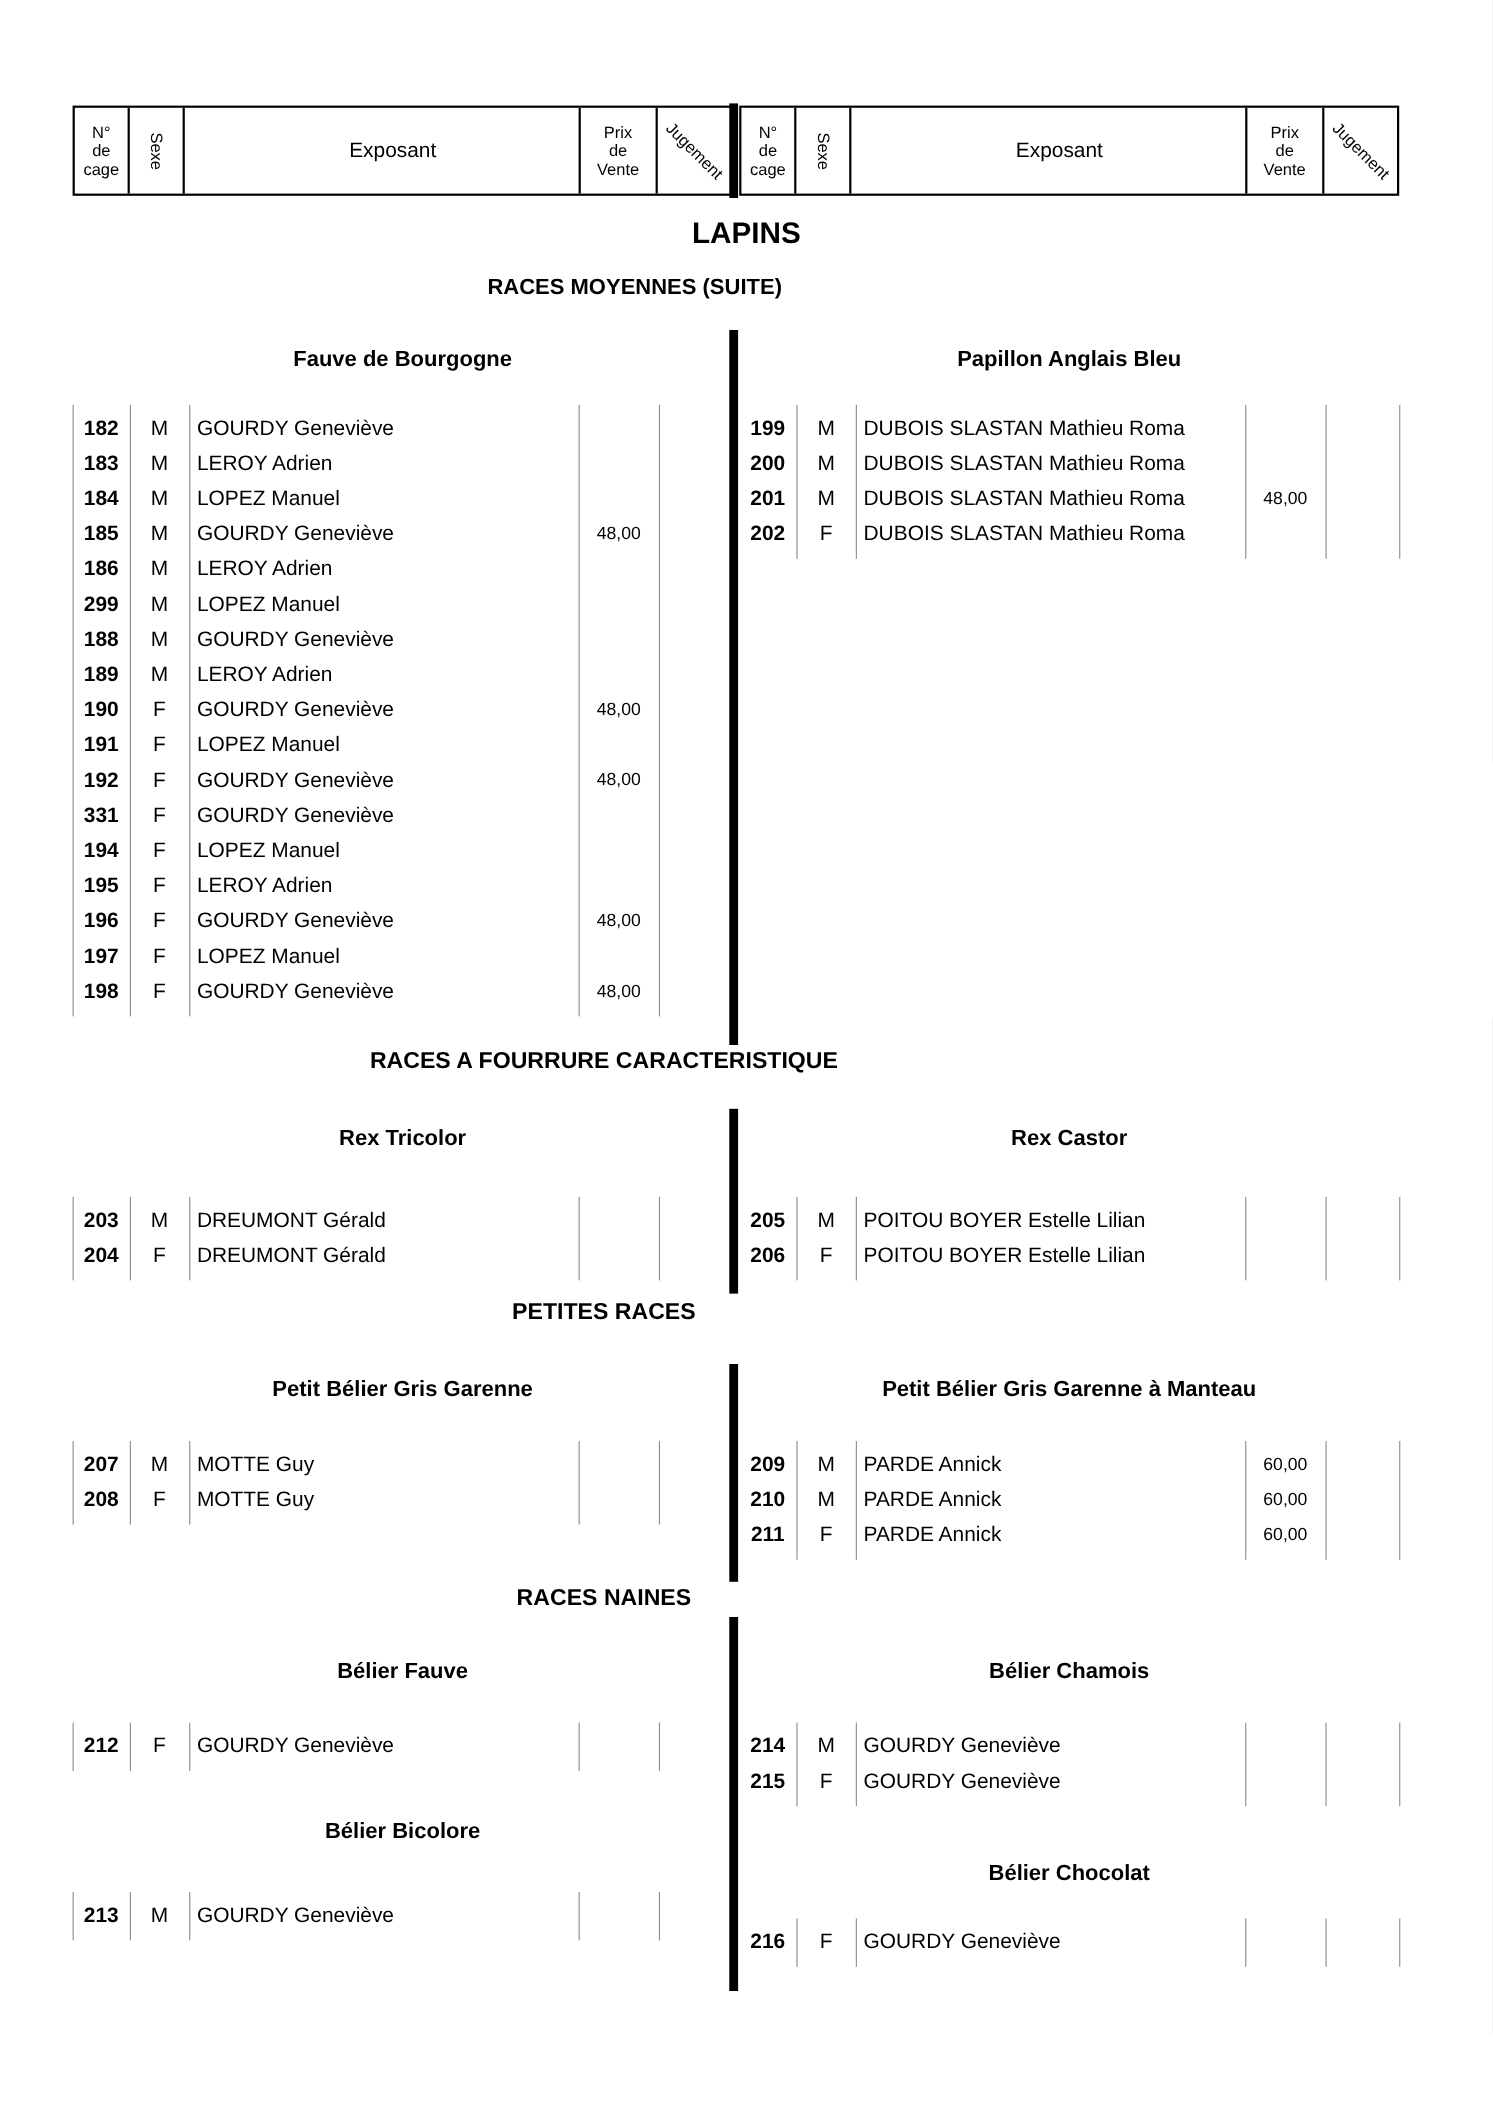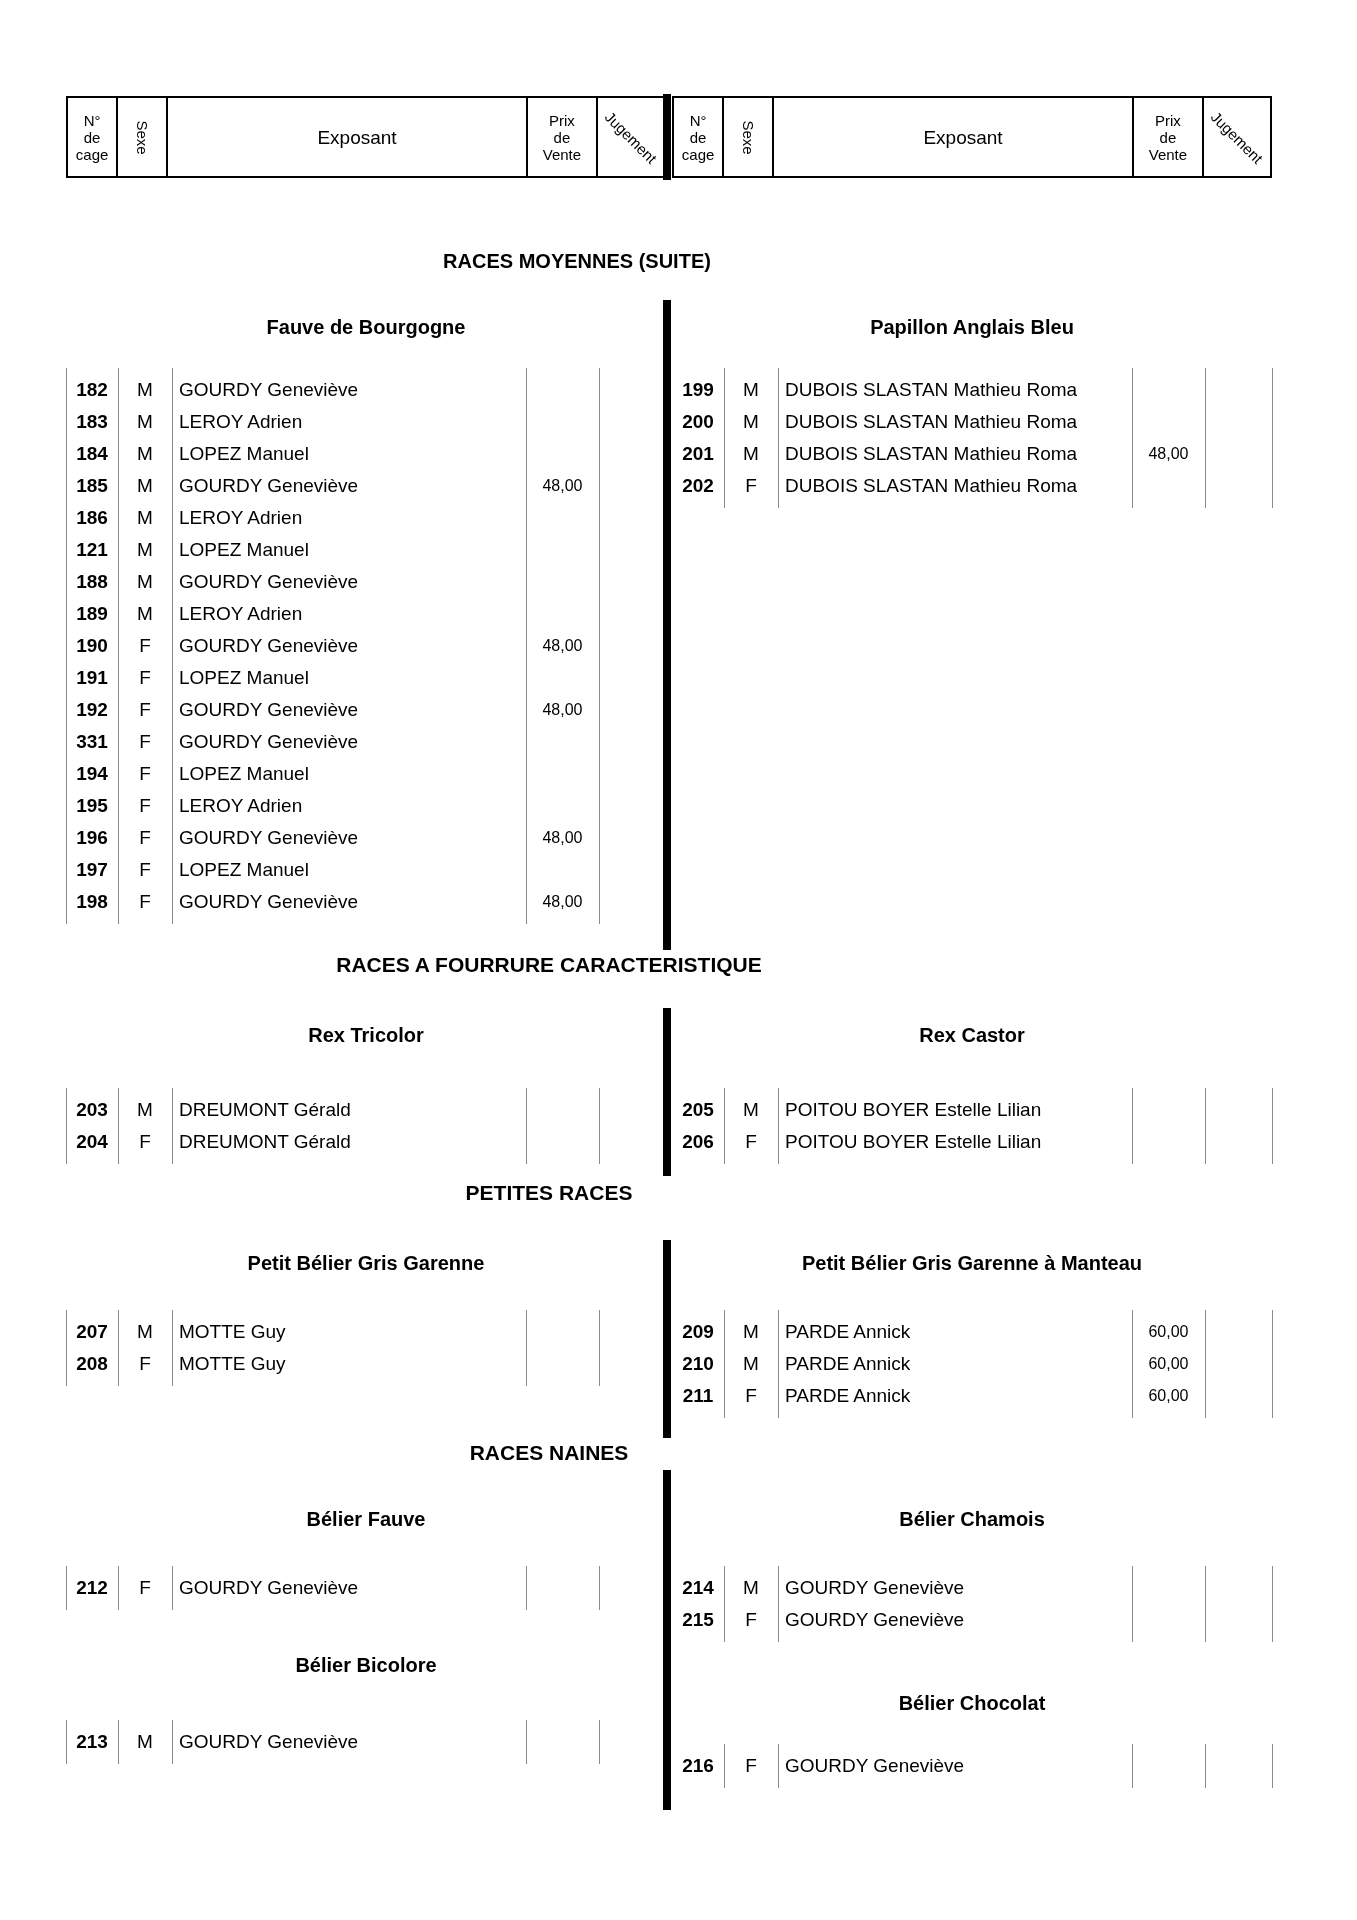--- a/index.html
+++ b/index.html
@@ -86,20 +86,21 @@
     <div class="hc c-prix">
       <span>Prix
 de
 Vente</span>
     </div>
     <div class="hc c-jug">
       <span class="rot45">Jugement</span>
     </div>
   </div>
 
+  <div class="title" style="top:198px">LAPINS</div>
   <div class="subtitle" style="top:248px">RACES MOYENNES (SUITE)</div>
 
   <div id="generated">
       <div class="banner" style="top: 952px;">RACES A FOURRURE CARACTERISTIQUE</div>
       <div class="banner" style="top: 1180px;">PETITES RACES</div>
       <div class="banner" style="top: 1440px;">RACES NAINES</div>
       <div class="gtitle" style="left: 66px; top: 314px;">Fauve de Bourgogne</div>
       <div class="rule" style="left: 66px; top: 368px; height: 556px; background: rgb(138, 138, 138);"></div>
       <div class="rule" style="left: 118px; top: 368px; height: 556px; background: rgb(138, 138, 138);"></div>
       <div class="rule" style="left: 172px; top: 368px; height: 556px; background: rgb(138, 138, 138);"></div>
@@ -129,21 +130,21 @@
         <div class="cell name">GOURDY Geneviève</div>
         <div class="cell prix">48,00</div>
       </div>
       <div class="row" style="left: 66px; top: 502px;">
         <div class="cell cage">186</div>
         <div class="cell sexe">M</div>
         <div class="cell name">LEROY Adrien</div>
         <div class="cell prix"></div>
       </div>
       <div class="row" style="left: 66px; top: 534px;">
-        <div class="cell cage">121</div>
+        <div class="cell cage">299</div>
         <div class="cell sexe">M</div>
         <div class="cell name">LOPEZ Manuel</div>
         <div class="cell prix"></div>
       </div>
       <div class="row" style="left: 66px; top: 566px;">
         <div class="cell cage">188</div>
         <div class="cell sexe">M</div>
         <div class="cell name">GOURDY Geneviève</div>
         <div class="cell prix"></div>
       </div>

